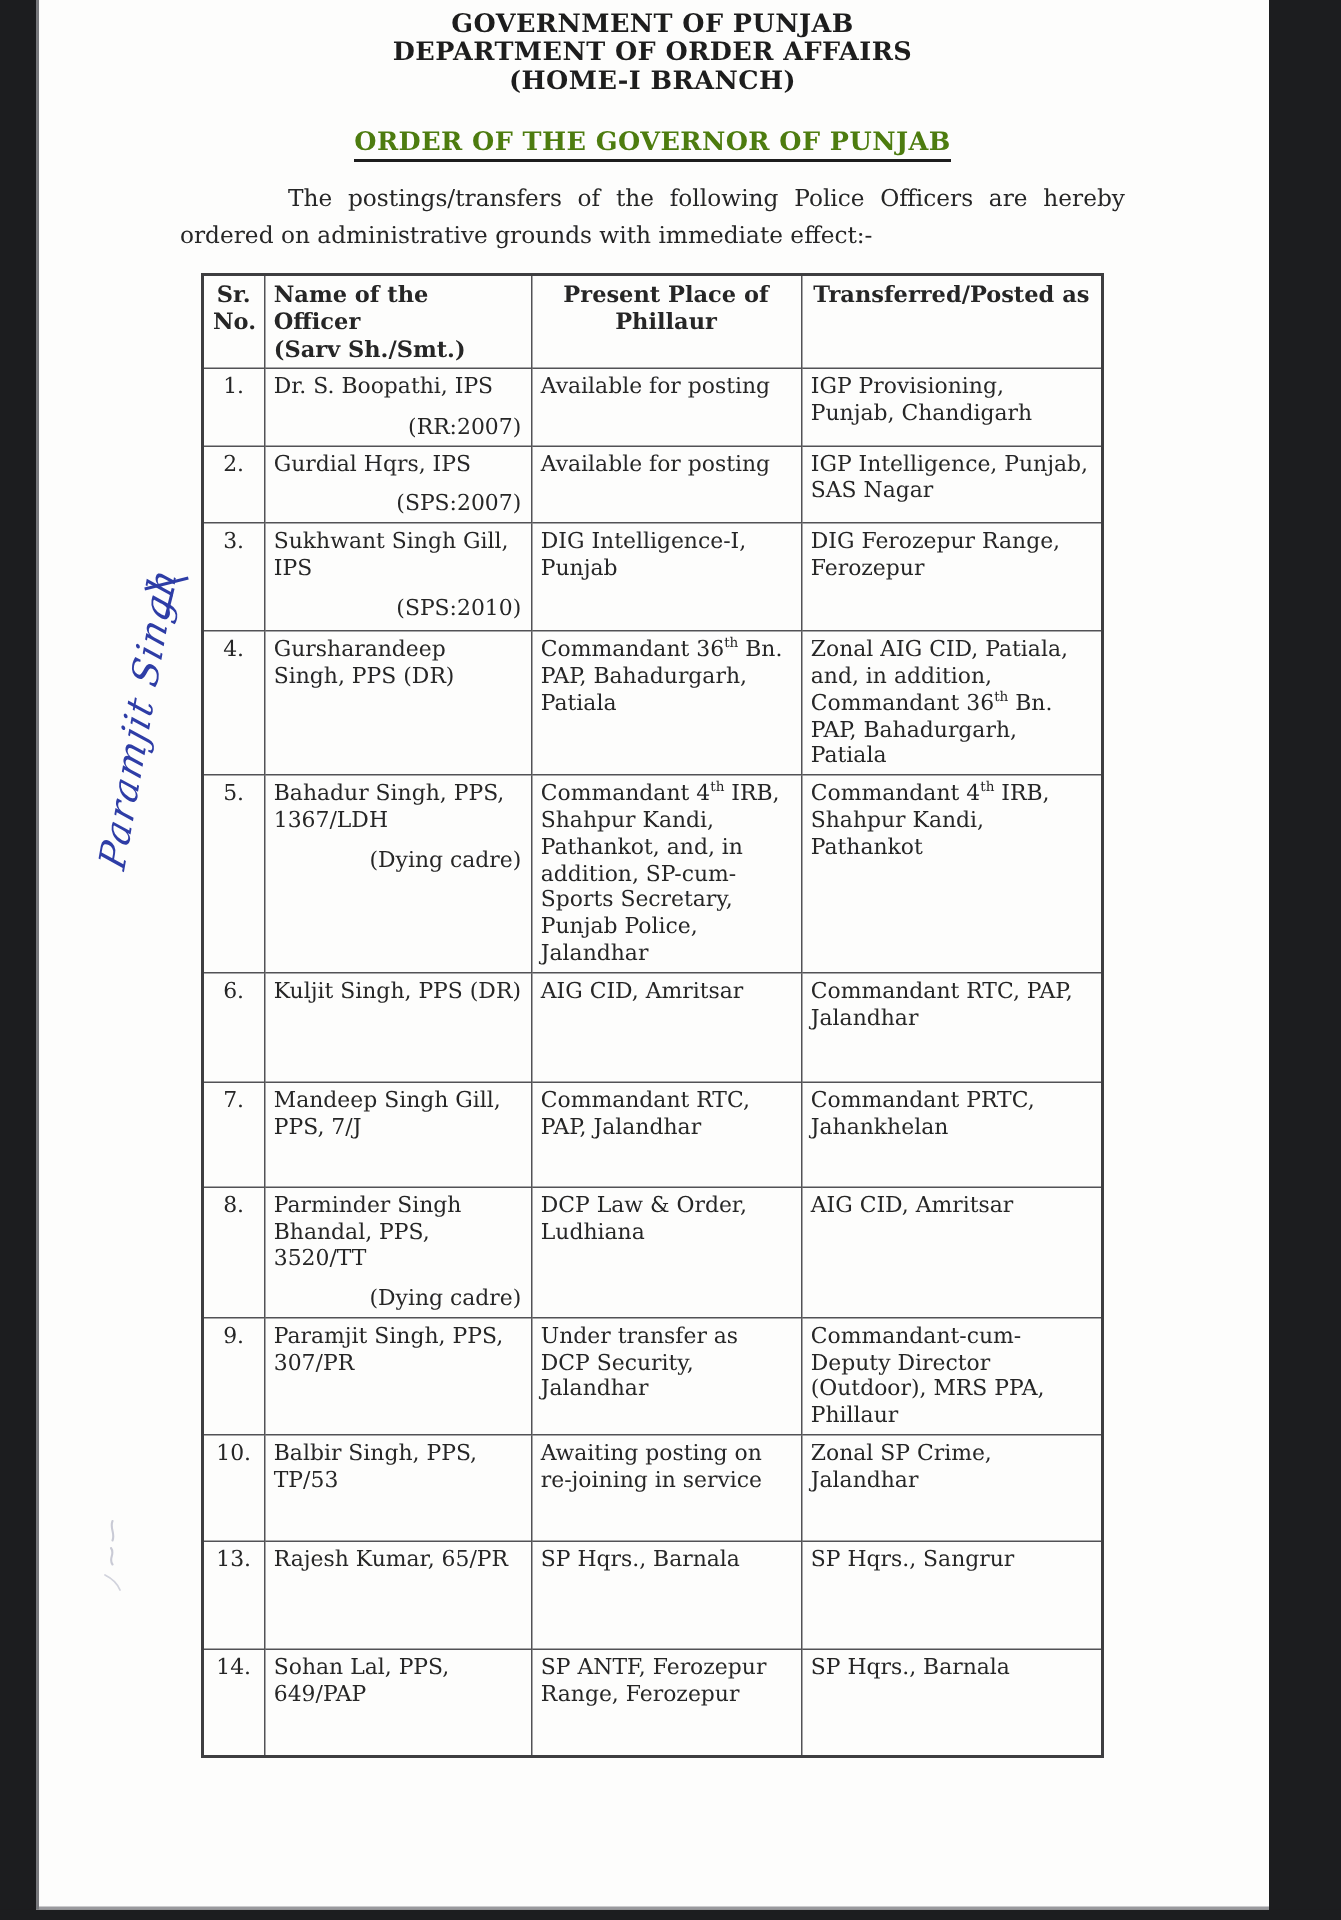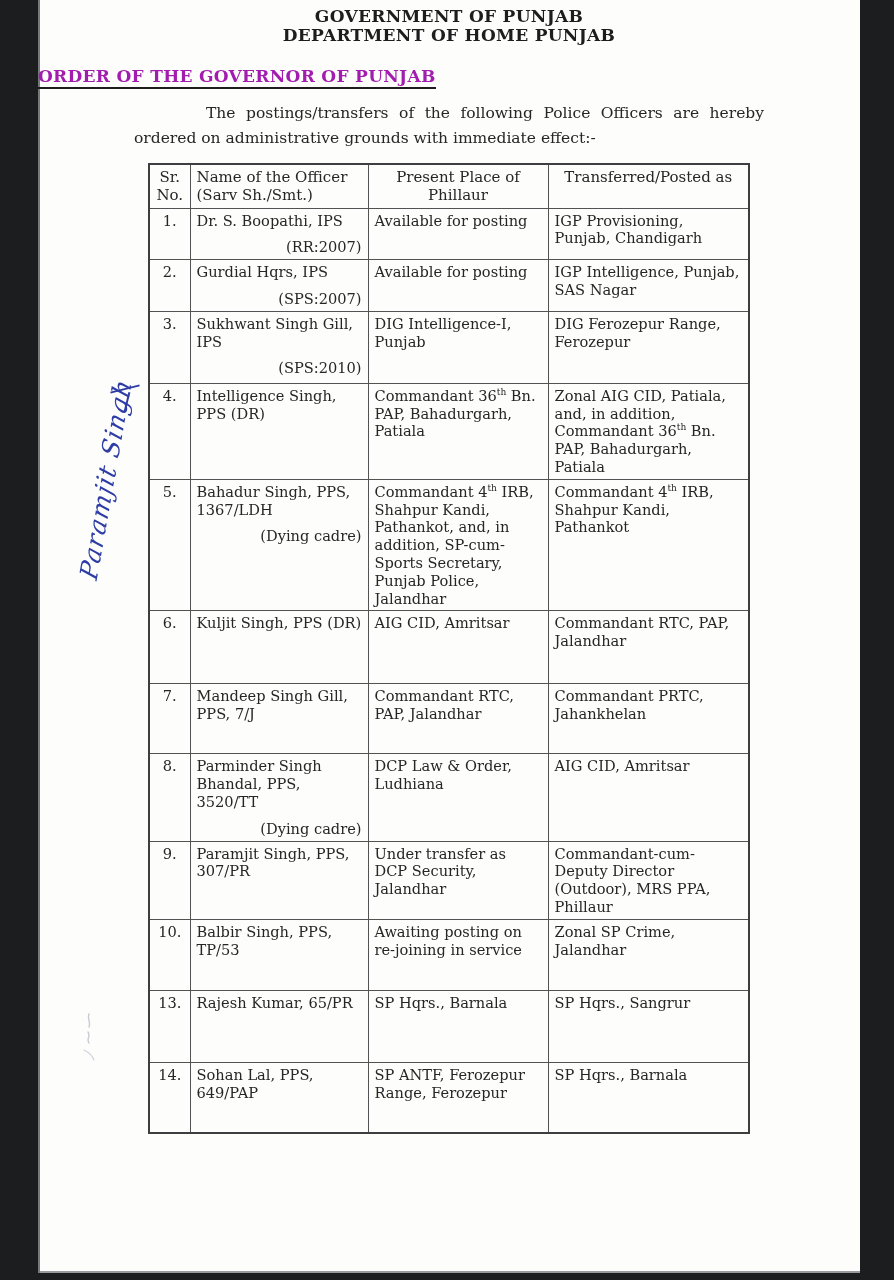--- a/index.html
+++ b/index.html
@@ -2,34 +2,34 @@
 <html><head>
 <meta charset="utf-8">
 <style>
   html,body{margin:0;padding:0;background:#101012;}
   .scene{position:relative;width:894px;height:1280px;background:#1c1d1f;overflow:hidden;
          font-family:"DejaVu Serif","Liberation Serif",serif;color:#222;}
   .bar{position:absolute;background:#1c1d1f;}
   .bar.left{left:0;top:0;width:36px;height:1280px;}
   .bar.right{left:858px;top:0;width:36px;height:1280px;}
   .bar.bottom{left:0;top:1273px;width:894px;height:7px;}
-  .page{position:absolute;left:38px;top:0;width:822px;height:1273px;background:#fdfdfc;
+  .page{position:absolute;left:24px;top:0;width:822px;height:1273px;background:#fdfdfc;
         box-shadow:inset 2px 0 0 #77787c, inset 0 -2px 0 #9a9a9e;}
   .doc-header{padding-top:7px;text-align:center;font-weight:bold;font-size:17px;line-height:1.12;
               letter-spacing:0.3px;color:#1d1d1d;}
-  .order-title{margin-top:21px;font-weight:bold;font-size:17px;letter-spacing:0.3px;color:#a21caf;}
+  .order-title{text-align:center;margin-top:21px;font-weight:bold;font-size:17px;letter-spacing:0.3px;color:#4d7c0f;}
   .order-title .u{border-bottom:2px solid #1d1d1d;padding-bottom:1px;}
   .intro{width:630px;margin:15px auto 0;font-size:15.5px;line-height:1.58;text-align:justify;
          text-indent:72px;color:#262626;}
   table.postings{border-collapse:collapse;table-layout:fixed;width:600px;margin:13px auto 0;
                  font-size:14.6px;border:2px solid #3e3e40;}
   table.postings th,table.postings td{border:1px solid #525255;vertical-align:top;
                  padding:3px 6px;line-height:1.22;color:#262626;overflow:hidden;}
   thead tr{height:35px;}
-  thead th{font-weight:normal;font-size:15px;line-height:1.15;text-align:center;color:#1d1d1d;}
+  thead th{font-weight:bold;font-size:15px;line-height:1.15;text-align:center;color:#1d1d1d;}
   thead th.h-name{text-align:left;}
   td.sr{text-align:center;}
   td .note{display:block;margin-top:9px;text-align:right;}
   sup{font-size:0.62em;line-height:0;}
   tbody tr:nth-child(1){height:48px}  tbody tr:nth-child(2){height:47px}
   tbody tr:nth-child(3){height:72px}  tbody tr:nth-child(4){height:76px}
   tbody tr:nth-child(5){height:107px} tbody tr:nth-child(6){height:73px}
   tbody tr:nth-child(7){height:70px}  tbody tr:nth-child(8){height:71px}
   tbody tr:nth-child(9){height:71px}  tbody tr:nth-child(10){height:71px}
   tbody tr:nth-child(11){height:72px} tbody tr:nth-child(12){height:71px}
@@ -49,21 +49,22 @@
 
 <div class="scene">
   <div class="bar left"></div>
   <div class="bar right"></div>
   <div class="bar bottom"></div>
 
   <div class="page">
 
     <div class="doc-header">
       <div>GOVERNMENT OF PUNJAB</div>
-      <div>DEPARTMENT OF HOME PUNJAB</div>
+      <div>DEPARTMENT OF ORDER AFFAIRS</div>
+      <div>(HOME-I BRANCH)</div>
     </div>
 
     <div class="order-title">
       <span class="u">ORDER OF THE GOVERNOR OF PUNJAB</span>
     </div>
 
     <p class="intro">The postings/transfers of the following Police Officers are hereby ordered on administrative grounds with immediate effect:-</p>
 
     <table class="postings">
       <colgroup>
@@ -115,21 +116,21 @@
     <td>
       <span class="nm">Sukhwant Singh Gill, IPS</span>
       <span class="note">(SPS:2010)</span>
     </td>
     <td>DIG Intelligence-I, Punjab</td>
     <td>DIG Ferozepur Range, Ferozepur</td>
   </tr>
           <tr>
     <td class="sr">4.</td>
     <td>
-      <span class="nm">Intelligence Singh, PPS (DR)</span>
+      <span class="nm">Gursharandeep Singh, PPS (DR)</span>
       
     </td>
     <td>Commandant 36<sup>th</sup> Bn. PAP, Bahadurgarh, Patiala</td>
     <td>Zonal AIG CID, Patiala, and, in addition, Commandant 36<sup>th</sup> Bn. PAP, Bahadurgarh, Patiala</td>
   </tr>
           <tr>
     <td class="sr">5.</td>
     <td>
       <span class="nm">Bahadur Singh, PPS, 1367/LDH</span>
       <span class="note">(Dying cadre)</span>

